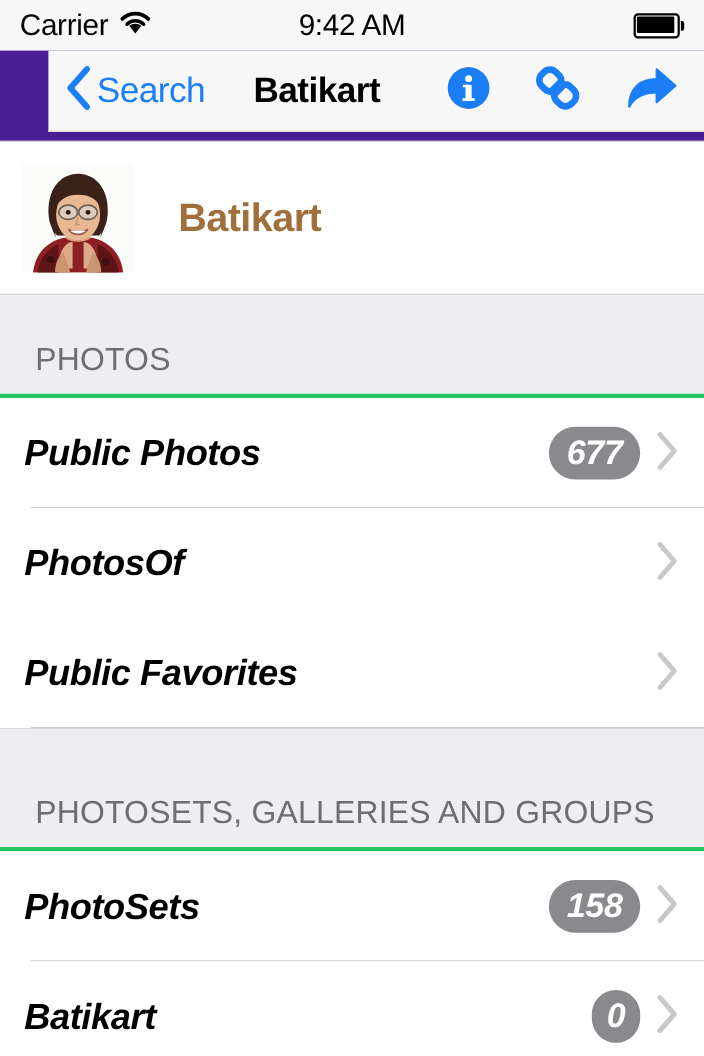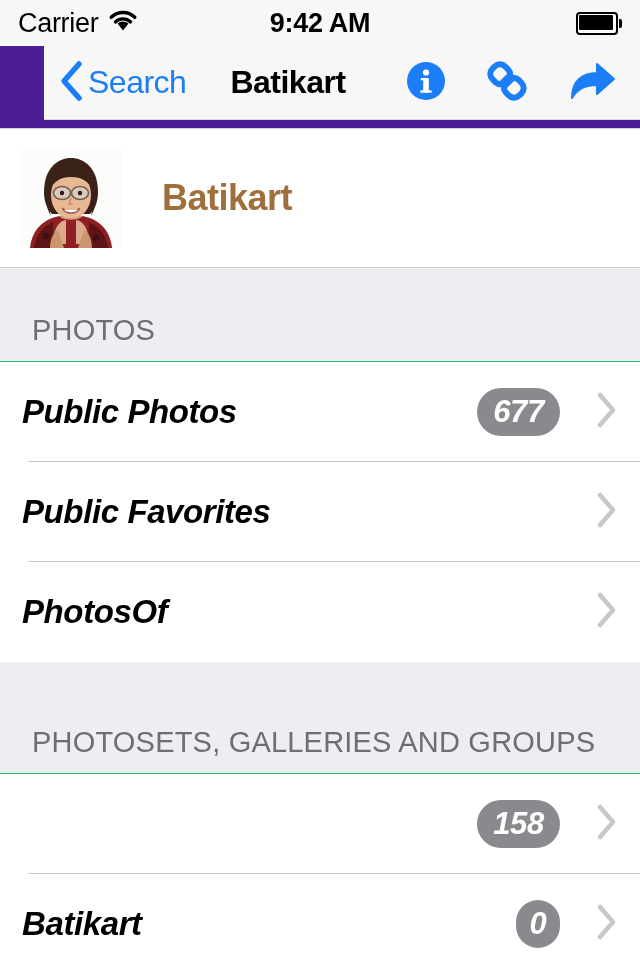--- a/index.html
+++ b/index.html
@@ -16,21 +16,21 @@
   .status-bar {
     height:46px; background:#f7f7f7;
     display:flex; align-items:center;
     padding:0 18px; position:relative;
   }
   .status-left { display:flex; align-items:center; gap:10px; }
   .carrier-label { font-size:27px; color:#000; letter-spacing:-0.3px; }
   .wifi-icon { display:block; }
   .status-time {
     position:absolute; left:0; right:0; text-align:center;
-    font-size:27px; font-weight:bold; color:#000; letter-spacing:-0.3px;
+    font-size:27px; font-weight:normal; color:#000; letter-spacing:-0.3px;
     pointer-events:none;
   }
   .status-right { margin-left:auto; display:flex; align-items:center; }
   .battery { position:relative; width:46px; height:23px; }
   .battery-body {
     position:absolute; left:0; top:0; width:42px; height:23px;
     border:2px solid #000; border-radius:4px; background:#fff;
   }
   .battery-fill {
     position:absolute; left:3px; top:3px; width:34px; height:15px;
@@ -81,38 +81,38 @@
     margin-left:40px; font-size:36px; font-weight:bold;
     color:#a0703c; letter-spacing:-0.5px;
   }
 
   
   .section-header {
     background:#eeeef2;
     height:94px;
     display:flex; align-items:flex-end;
     padding:0 0 14px 32px;
-    border-bottom:1px solid #22c55e;
+    border-bottom:4px solid #22c55e;
   }
   .section-header.tall { height:112px; }
   .section-header-label {
     font-size:29px; color:#6d6d72; letter-spacing:0.2px;
   }
 
   .rows { background:#ffffff; }
   .row {
     height:100px; display:flex; align-items:center;
     padding:0 22px 0 22px; position:relative;
     background:#ffffff; cursor:pointer;font-style:italic;
   }
   .row-sep { position:absolute; left:28px; right:0; bottom:0; height:1px; background:#c8c7cc; }
   .row-label {
     font-size:33px; font-weight:bold; color:#000; letter-spacing:-0.4px;
   }
-  .row-right { margin-left:auto; display:flex; align-items:center; gap:36px; }
+  .row-right { margin-left:auto; display:flex; align-items:center; gap:14px; }
   .badge {
     background:#8a8a8e; color:#ffffff;
     font-size:31px; font-weight:bold;
     border-radius:24px; min-width:48px; height:48px;
     display:flex; align-items:center; justify-content:center;
     padding:0 16px; letter-spacing:-0.3px;
   }
   .badge.empty { padding:0 8px; min-width:44px; }
   .chev { display:block; }
 </style>
@@ -245,49 +245,50 @@
         <span class="chev">
           <svg width="22" height="38" viewBox="0 0 22 38">
             <path d="M4 4 L17 19 L4 34" stroke="#c7c7cc" stroke-width="4.5" fill="none" stroke-linecap="round" stroke-linejoin="round"></path>
           </svg>
         </span>
       </span>
       <span class="row-sep"></span>
     </div>
 
     <div class="row">
+      <span class="row-label">PhotosOf</span>
+      <span class="row-right">
+        <span class="chev">
+          <svg width="22" height="38" viewBox="0 0 22 38">
+            <path d="M4 4 L17 19 L4 34" stroke="#c7c7cc" stroke-width="4.5" fill="none" stroke-linecap="round" stroke-linejoin="round"></path>
+          </svg>
+        </span>
+      </span>
+    </div>
+
+    <div class="row">
       <span class="row-label">Public Favorites</span>
       <span class="row-right">
         <span class="chev">
           <svg width="22" height="38" viewBox="0 0 22 38">
             <path d="M4 4 L17 19 L4 34" stroke="#c7c7cc" stroke-width="4.5" fill="none" stroke-linecap="round" stroke-linejoin="round"></path>
           </svg>
         </span>
       </span>
       <span class="row-sep"></span>
-    </div>
-
-    <div class="row">
-      <span class="row-label">PhotosOf</span>
-      <span class="row-right">
-        <span class="chev">
-          <svg width="22" height="38" viewBox="0 0 22 38">
-            <path d="M4 4 L17 19 L4 34" stroke="#c7c7cc" stroke-width="4.5" fill="none" stroke-linecap="round" stroke-linejoin="round"></path>
-          </svg>
-        </span>
-      </span>
     </div>
   </div>
 
   <div class="section-header tall">
     <span class="section-header-label">PHOTOSETS, GALLERIES AND GROUPS</span>
   </div>
   <div class="rows">
 
     <div class="row">
+      <span class="row-label">PhotoSets</span>
       <span class="row-right">
         <span class="badge">158</span>
         <span class="chev">
           <svg width="22" height="38" viewBox="0 0 22 38">
             <path d="M4 4 L17 19 L4 34" stroke="#c7c7cc" stroke-width="4.5" fill="none" stroke-linecap="round" stroke-linejoin="round"></path>
           </svg>
         </span>
       </span>
       <span class="row-sep"></span>
     </div>

